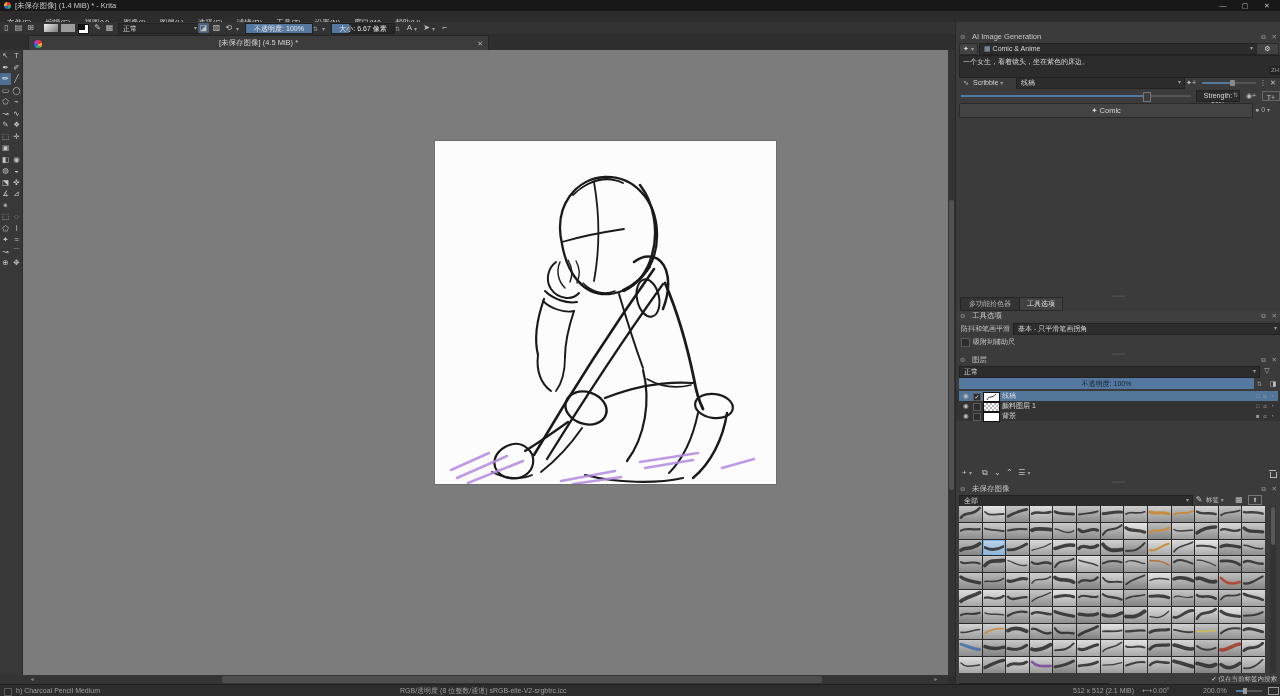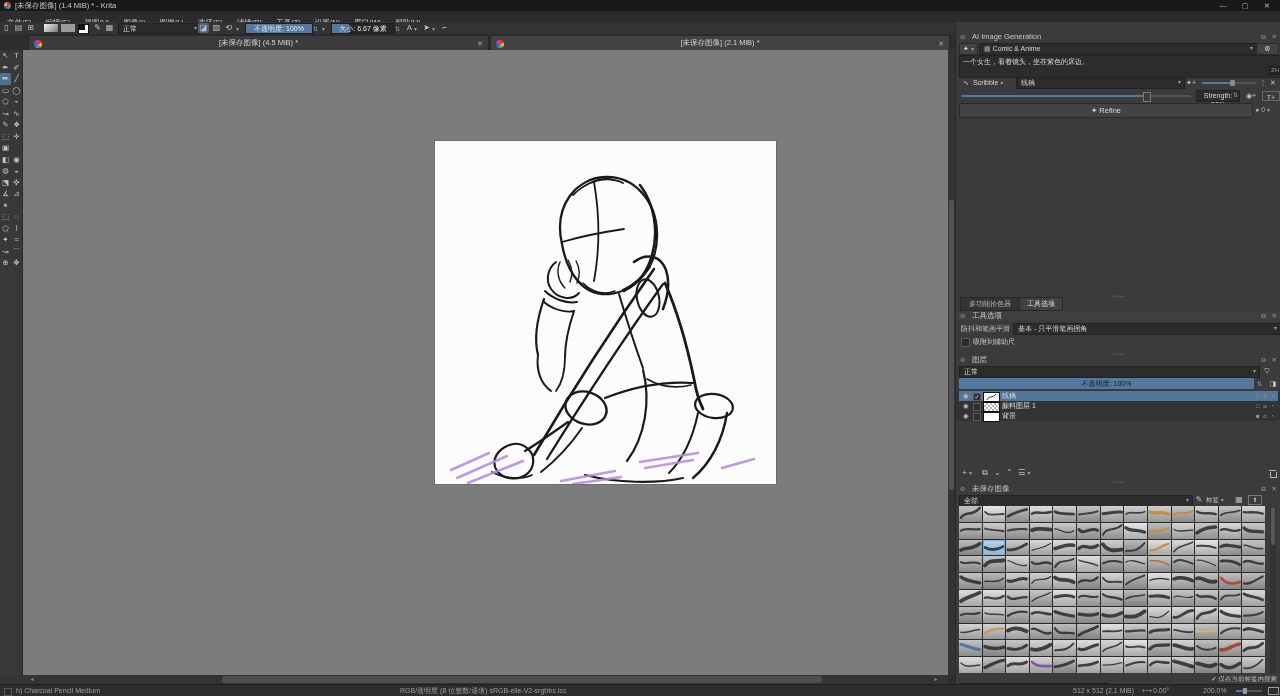--- a/index.html
+++ b/index.html
@@ -119,25 +119,20 @@
   <div class="abs caret" style="left:414px;top:3px">▾</div>
   <div class="abs tbico" style="left:421px">➤</div>
   <div class="abs caret" style="left:432px;top:3px">▾</div>
   <div class="abs tbico" style="left:439px">⌐</div>
 </div>
 
 <div id="tabbar" class="abs">
   <div class="abs doctab" style="left:28px;width:459px">
     <span class="kicon"></span>
     <span>[未保存图像] (4.5 MiB) *</span>
-    <span class="tclose">✕</span>
-  </div>
-  <div class="abs doctab" style="left:490px;width:458px;background:#424242">
-    <span class="kicon"></span>
-    <span>[未保存图像] (2.1 MiB) *</span>
     <span class="tclose">✕</span>
   </div>
 </div>
 
 <div id="toolbox" class="abs">
     <div class="tool">↖</div>
     <div class="tool">T</div>
     <div class="tool">✒</div>
     <div class="tool">✐</div>
     <div class="tool active">✏</div>
@@ -278,21 +273,21 @@
       <div id="strength-fill" style="height: 2px; background: rgb(77, 123, 168); width: 80%;"></div>
       <div class="abs" style="left:182px;top:-3px;width:6px;height:8px;background:#3c3c3c;border:1px solid #777"></div>
     </div>
     <div class="abs combo" style="left:240px;top:0;width:42px;height:10px;text-align:center">
       <span>Strength: 80%</span><span class="caret" style="position:absolute;right:1px">⇅</span>
     </div>
     <span class="abs ico" style="left:288px;width:14px;font-size:7px;line-height:11px">◉+</span>
     <span class="abs ico" style="left:306px;width:16px;font-size:7px;line-height:11px;border:1px solid #666;height:8px;top:1px">T+</span>
   </div>
   <div class="abs btn" style="left:3px;top:81px;width:292px;height:13px;font-size:7.5px;line-height:13px">
-    <span>✦</span> <span>Refine</span>
+    <span>✦</span> <span>Comic</span>
   </div>
   <div class="abs" style="left:299px;top:81px;width:24px;height:13px;font-size:7px;color:#aaa;line-height:13px">● <span>0</span> <span class="caret">▾</span></div>
 
   <div class="abs dash" style="top:269px">⸺</div>
 
   <div class="abs ptab" style="left:4px;top:275px;width:58px;background:#343434;color:#b0b0b0">多功能拾色器</div>
   <div class="abs ptab" style="left:63px;top:275px;width:42px;background:#414141;color:#e0e0e0">工具选项</div>
 
   <div class="abs dock-header" style="left:0;top:289px;width:325px;background:#3f3f3f">
     <span class="hicon" style="left:4px">⊖</span>

